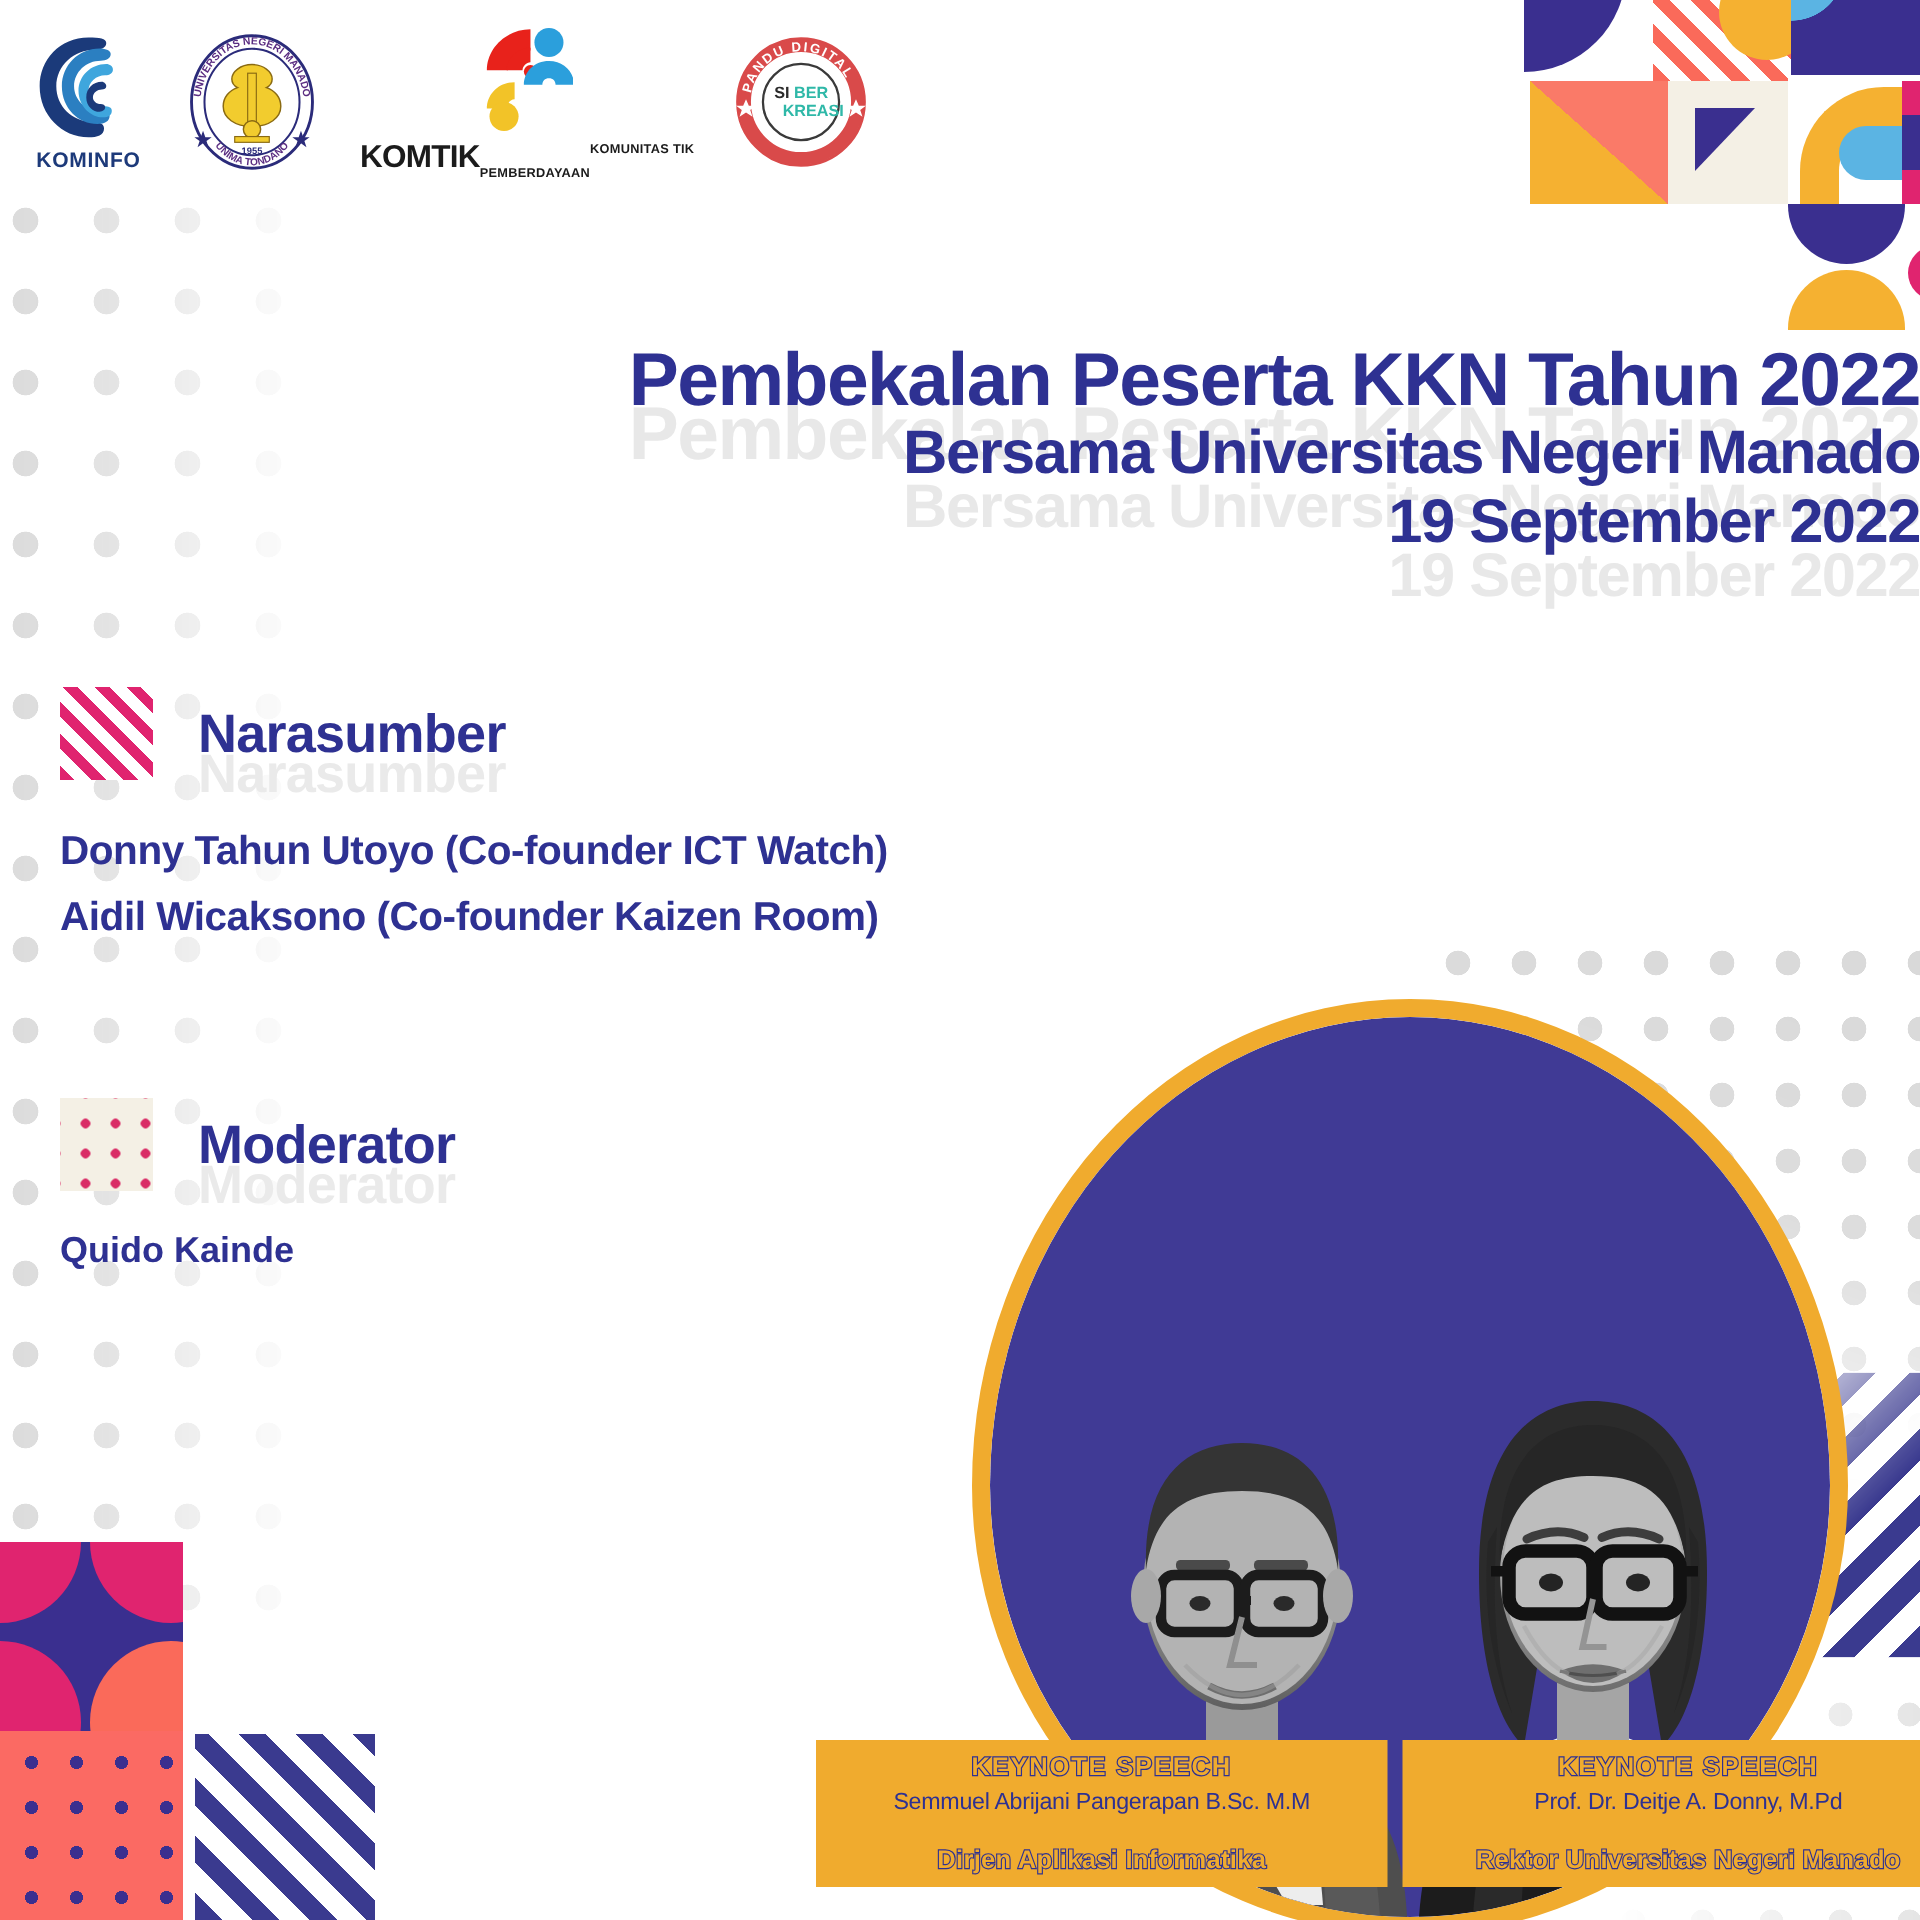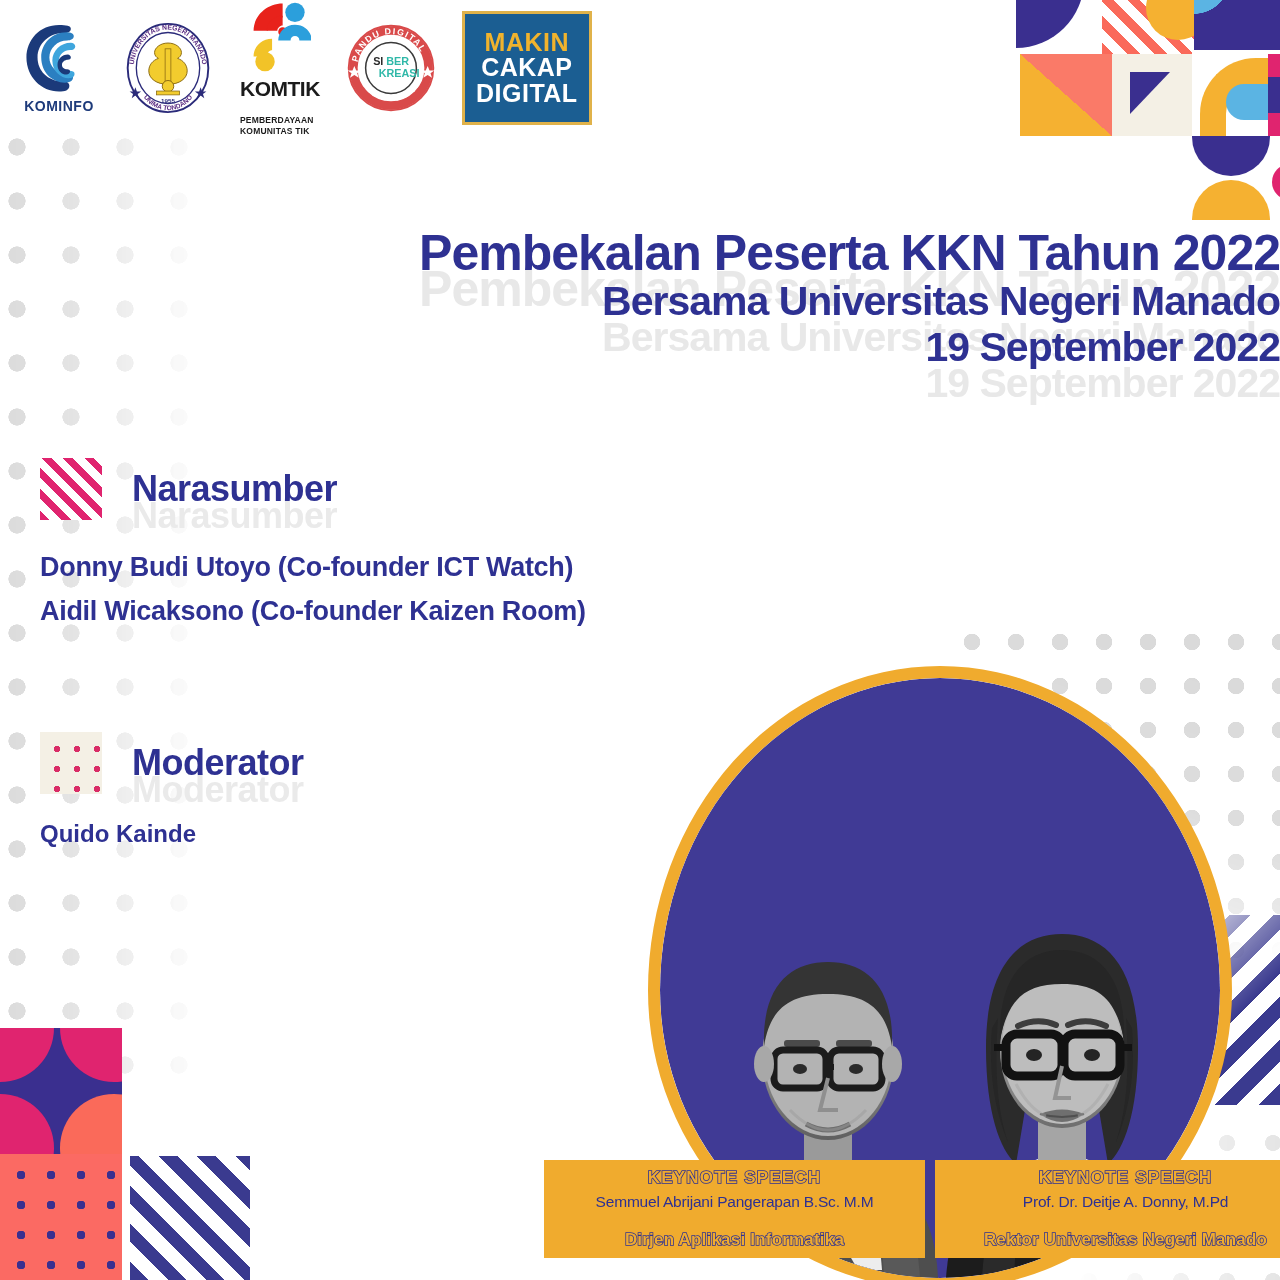--- a/index.html
+++ b/index.html
@@ -143,21 +143,21 @@
     display:flex;align-items:center;gap:24px;z-index:20;
   }
   .logo{display:flex;flex-direction:column;align-items:center;justify-content:center;}
 
   .kominfo-mark{width:74px;height:74px;position:relative;}
   .kominfo-txt{font-size:14px;font-weight:700;color:#1d3a7a;letter-spacing:.5px;margin-top:2px;}
 
   .unima{width:96px;height:96px;position:relative;}
   .komtik{display:flex;align-items:center;gap:4px;}
   .komtik-mark{width:62px;height:74px;position:relative;}
-  .komtik-text{display:flex;flex-direction:column;line-height:1;}
+  .komtik-text{display:flex;flex-direction:row;line-height:1;}
   .komtik-title{font-size:21px;font-weight:900;color:#1b1b1b;letter-spacing:-.5px;}
   .komtik-sub{font-size:8.5px;font-weight:700;color:#1b1b1b;letter-spacing:.2px;margin-top:16px;line-height:1.2;}
 
   .pandu{width:94px;height:94px;position:relative;}
   .makin{
     width:124px;height:108px;background:#1b5e92;border:3px solid #e0b24a;
     display:flex;flex-direction:column;align-items:center;justify-content:center;
     line-height:1.02;
   }
   .makin div{font-size:25px;font-weight:900;letter-spacing:.5px;}
@@ -362,25 +362,20 @@
           </text>
           <text x="31" y="47" font-size="11.5" font-weight="900" fill="#2b2b2b" font-family="'Liberation Sans',sans-serif">SI</text>
           <text x="45" y="47" font-size="11.5" font-weight="900" fill="#2fb8a8" font-family="'Liberation Sans',sans-serif">BER</text>
           <text x="37" y="60" font-size="11.5" font-weight="900" fill="#2fb8a8" font-family="'Liberation Sans',sans-serif">KREASI</text>
           <polygon points="11,48 13,52.6 18,52.6 14,55.6 15.6,60.4 11,57.4 6.4,60.4 8,55.6 4,52.6 9,52.6" fill="#ffffff"></polygon>
           <polygon points="89,48 91,52.6 96,52.6 92,55.6 93.6,60.4 89,57.4 84.4,60.4 86,55.6 82,52.6 87,52.6" fill="#ffffff"></polygon>
         </svg>
       </div>
     </div>
 
-    <div class="makin">
-      <div class="l1">MAKIN</div>
-      <div class="l2">CAKAP</div>
-      <div class="l3">DIGITAL</div>
-    </div>
   </div>
 
   <div class="headline">
     <div class="ghost-wrap">
       <div class="ghost">
         <span class="hl-line hl1">Pembekalan Peserta KKN Tahun 2022</span>
         <span class="hl-line hl2">Bersama Universitas Negeri Manado</span>
         <span class="hl-line hl3">19 September 2022</span>
       </div>
       <span class="hl-line hl1">Pembekalan Peserta KKN Tahun 2022</span>
@@ -391,21 +386,21 @@
 
   <div class="sec" style="left:40px;top:458px;">
     <div class="sec-head">
       <div class="icon-box icon-stripes"></div>
       <div class="sec-title">
         <span>Narasumber</span>
         <span class="g">Narasumber</span>
       </div>
     </div>
     <div class="names">
-      <div class="name">Donny Budi Utoyo (Co-founder ICT Watch)</div>
+      <div class="name">Donny Tahun Utoyo (Co-founder ICT Watch)</div>
       <div class="name">Aidil Wicaksono (Co-founder Kaizen Room)</div>
     </div>
   </div>
 
   <div class="sec" style="left:40px;top:732px;">
     <div class="sec-head">
       <div class="icon-box icon-dots"></div>
       <div class="sec-title">
         <span>Moderator</span>
         <span class="g">Moderator</span>

